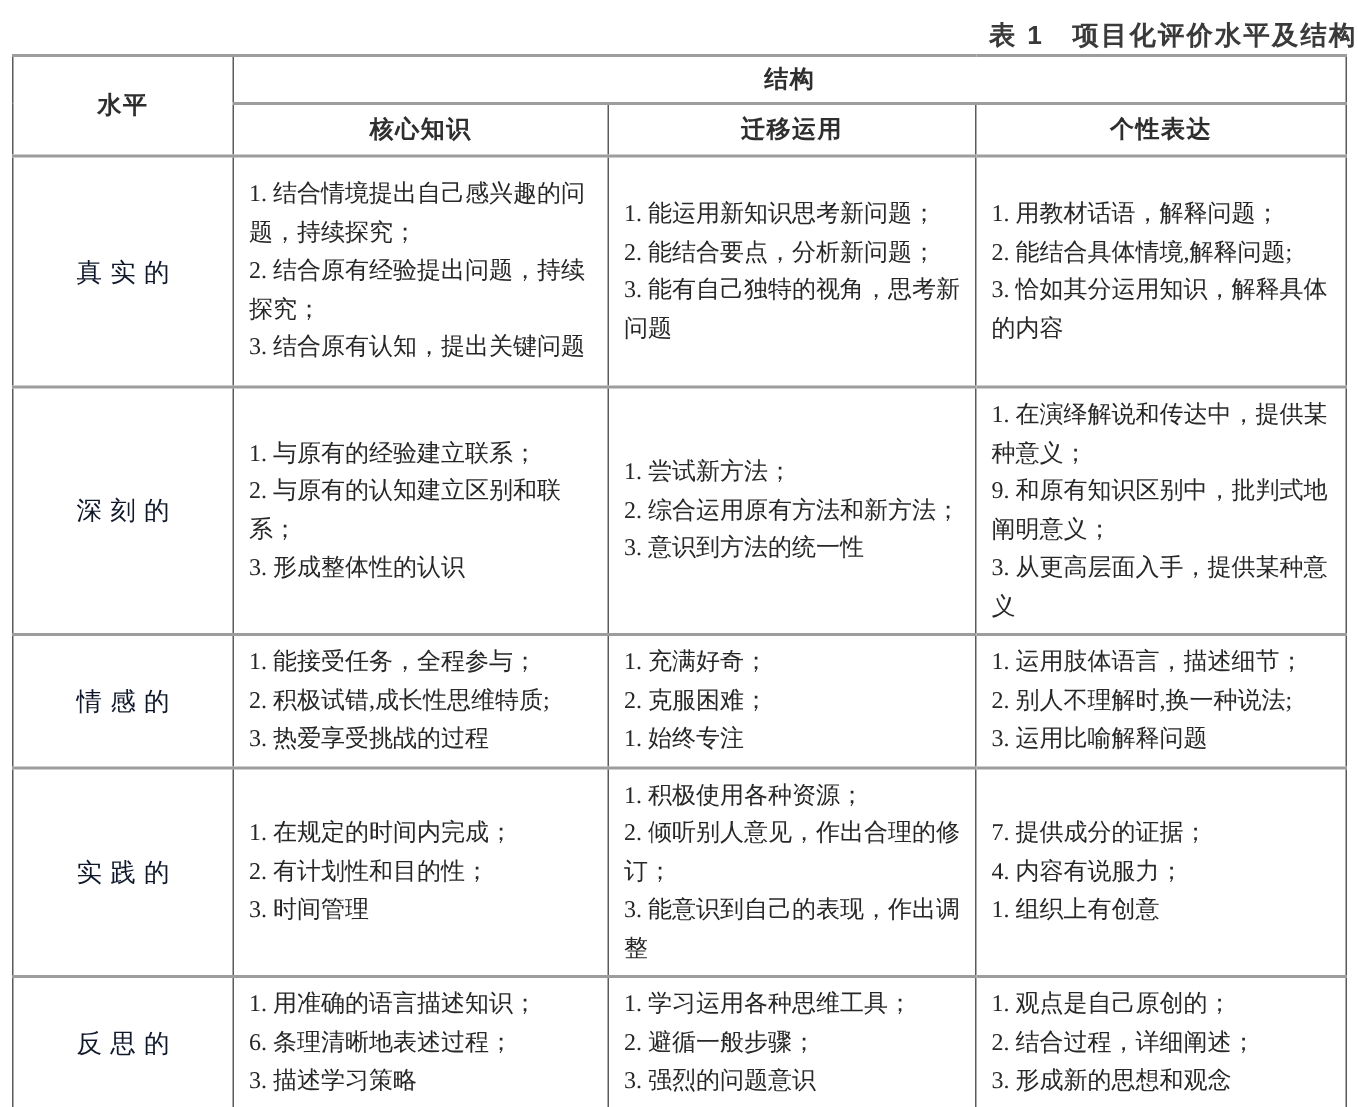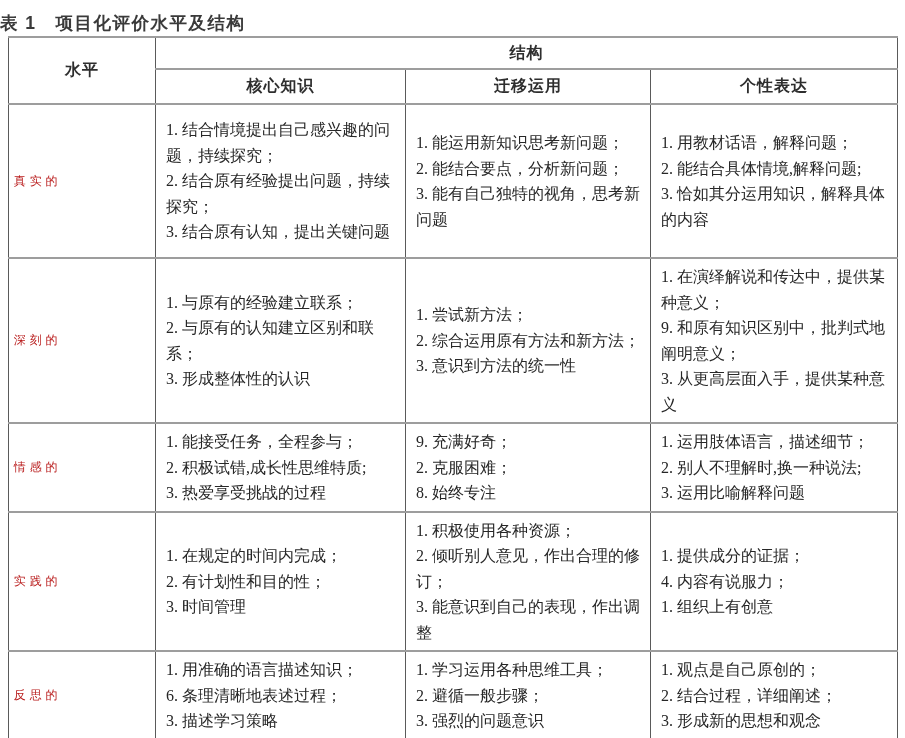--- a/index.html
+++ b/index.html
@@ -2,21 +2,21 @@
 <html><head>
 <meta charset="utf-8">
 <style>
   html,body{margin:0;padding:0;}
   body{
     width:905px;height:738px;overflow:hidden;background:#ffffff;
     font-family:"Liberation Serif","DejaVu Serif",serif;color:#272727;
   }
   .caption{
     height:36px;box-sizing:border-box;padding-top:11px;
-    text-align:left;
+    text-align:right;
     font-family:"Liberation Sans","DejaVu Sans",sans-serif;
     font-size:17.5px;font-weight:600;letter-spacing:1.5px;color:#3a3a3a;
   }
   table.eval{
     border-collapse:collapse;table-layout:fixed;
     margin-left:8px;width:889px;
   }
   table.eval td{
     border-left:1px solid #5a5a5a;
     border-right:1px solid #5a5a5a;
@@ -25,21 +25,21 @@
     vertical-align:middle;
     box-sizing:border-box;
     overflow:hidden;
   }
   .hdr{
     font-family:Liberation Mono, monospace;
     font-size:16px;font-weight:600;text-align:center;color:#2e2e2e;
     letter-spacing:1px;
   }
   td.level{
-    text-align:left;font-size:12px;color:#b91c1c;
+    text-align:center;font-size:17px;color:#0f172a;
     letter-spacing:0.32em;text-indent:0.32em;
   }
   td.cell{
     font-size:16px;line-height:25.5px;
     padding:5px 8px 5px 10px;
   }
   .item{display:block;}
   tr.hrow1{height:32px;}
   tr.hrow2{height:35px;padding-left:24px;}
   tr.r1{height:154px;}
@@ -110,23 +110,23 @@
     </tr>
 
     <tr class="r3">
       <td class="level">情感的</td>
       <td class="cell">
         <span class="item">1. 能接受任务，全程参与；</span>
         <span class="item">2. 积极试错,成长性思维特质;</span>
         <span class="item">3. 热爱享受挑战的过程</span>
       </td>
       <td class="cell">
-        <span class="item">9. 充满好奇；</span>
+        <span class="item">1. 充满好奇；</span>
         <span class="item">2. 克服困难；</span>
-        <span class="item">8. 始终专注</span>
+        <span class="item">1. 始终专注</span>
       </td>
       <td class="cell">
         <span class="item">1. 运用肢体语言，描述细节；</span>
         <span class="item">2. 别人不理解时,换一种说法;</span>
         <span class="item">3. 运用比喻解释问题</span>
       </td>
     </tr>
 
     <tr class="r4">
       <td class="level">实践的</td>
@@ -134,21 +134,21 @@
         <span class="item">1. 在规定的时间内完成；</span>
         <span class="item">2. 有计划性和目的性；</span>
         <span class="item">3. 时间管理</span>
       </td>
       <td class="cell">
         <span class="item">1. 积极使用各种资源；</span>
         <span class="item">2. 倾听别人意见，作出合理的修订；</span>
         <span class="item">3. 能意识到自己的表现，作出调整</span>
       </td>
       <td class="cell">
-        <span class="item">1. 提供成分的证据；</span>
+        <span class="item">7. 提供成分的证据；</span>
         <span class="item">4. 内容有说服力；</span>
         <span class="item">1. 组织上有创意</span>
       </td>
     </tr>
 
     <tr class="r5">
       <td class="level">反思的</td>
       <td class="cell">
         <span class="item">1. 用准确的语言描述知识；</span>
         <span class="item">6. 条理清晰地表述过程；</span>

